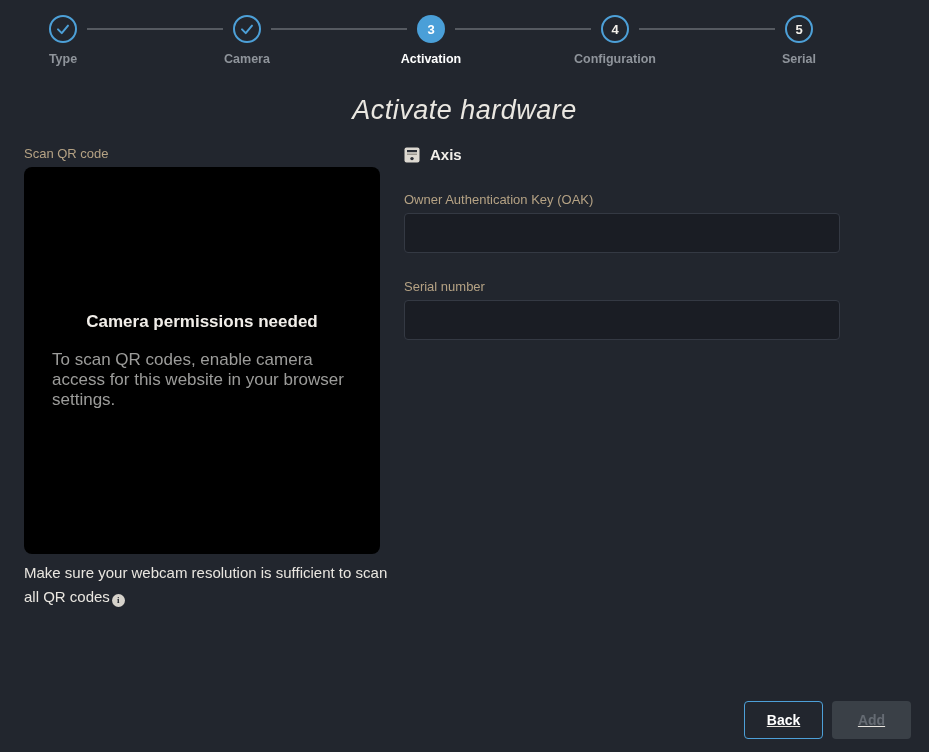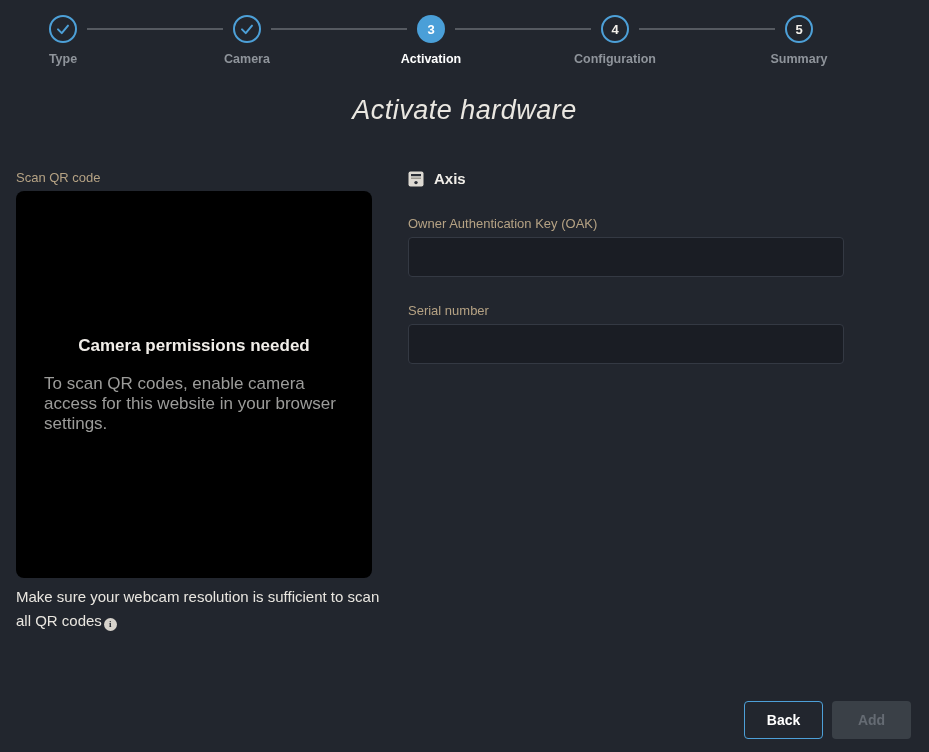--- a/index.html
+++ b/index.html
@@ -60,23 +60,23 @@
     font-size:27px;
     font-weight:300;
     letter-spacing:0.5px;
     color:#eae7e1;
     font-style:italic;
   }
 
   
   .main {
     display:flex;
-    gap:36px;
-    padding:0 16px;
-    margin-top:44px;
+    gap:24px;
+    padding:0 24px;
+    margin-top:20px;
   }
   .left-col { width:356px; }
   .right-col { width:436px; }
 
   .field-label {
     font-size:13px;
     color:#b5a284;
     margin-bottom:6px;
   }
 
@@ -155,20 +155,21 @@
     outline:none;
   }
 
   
   .footer {
     position:absolute;
     right:18px;
     bottom:13px;
     display:flex;
     gap:9px;
+    text-decoration:underline;
   }
   .btn {
     min-width:79px;
     height:38px;
     border-radius:4px;
     font-size:14px;
     font-weight:700;
     font-family:"Liberation Sans", sans-serif;
     cursor:pointer;
     padding:0 18px;
@@ -212,21 +213,21 @@
   <div class="step active">
     <div class="step-circle">3</div>
     <div class="step-label">Activation</div>
   </div>
   <div class="step upcoming">
     <div class="step-circle">4</div>
     <div class="step-label">Configuration</div>
   </div>
   <div class="step upcoming">
     <div class="step-circle">5</div>
-    <div class="step-label">Summary</div>
+    <div class="step-label">Serial</div>
   </div>
 </div>
 
 <h1 class="page-title">Activate hardware</h1>
 
 <div class="main">
 
   <div class="left-col">
     <div class="field-label">Scan QR code</div>
     <div class="qr-box">

